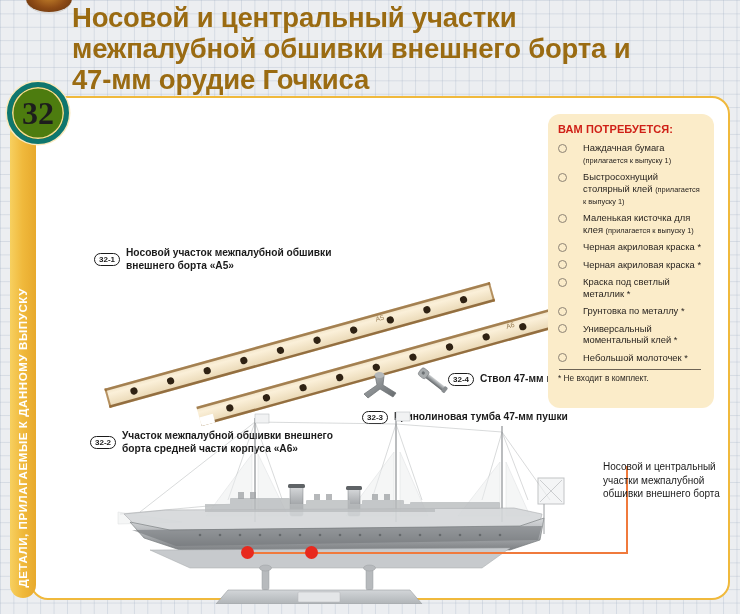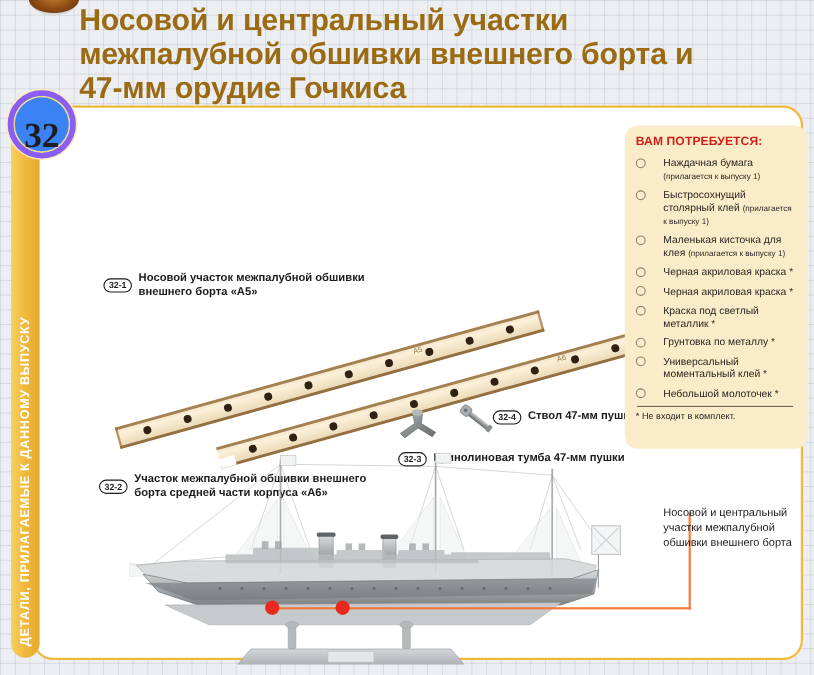--- a/index.html
+++ b/index.html
@@ -38,24 +38,24 @@
     font-size: 27.5px; font-weight: bold; line-height: 1.13;
     color: #9a6b12;
     letter-spacing: -0.2px;
     font-family: "Liberation Sans", sans-serif;
   }
 
   
   #page-badge {
     position: absolute; left: 7px; top: 82px;
     width: 62px; height: 62px; border-radius: 50%;
-    background: #3b82f6;
-    border: 5px solid #8b5cf6;
+    background: #4d7c0f;
+    border: 5px solid #0f766e;
     box-shadow: 0 0 0 1.5px #fbe9bb, inset 0 0 0 1.5px #f4d98f;
-    display: flex; align-items: flex-end; justify-content: center;
+    display: flex; align-items: center; justify-content: center;
     z-index: 8;
   }
   #page-badge-num {
     font-size: 32px; font-weight: bold; color: #1d1d1d;
     font-family: "Liberation Serif", serif;
     line-height: 1;
   }
 
   
   #side-tab {
@@ -140,21 +140,21 @@
     position: absolute; left: 626px; top: 466px; width: 1.6px; height: 88px;
     background: #f07a3c; z-index: 5;
   }
   #ship-caption {
     position: absolute; left: 603px; top: 460px; width: 130px;
     font-size: 10px; color: #1b1b1b; line-height: 1.36; z-index: 6;
   }
 
   
   #materials-box {
-    position: absolute; left: 568px; top: 114px;
+    position: absolute; left: 548px; top: 114px;
     width: 166px; height: 294px;
     background: #fbecc9;
     border-radius: 12px;
     padding: 9px 11px 8px 10px;
     z-index: 6;
   }
   #materials-title {
     font-size: 11px; font-weight: bold; color: #cf2017;
     letter-spacing: 0.1px; margin-bottom: 7px;
   }

